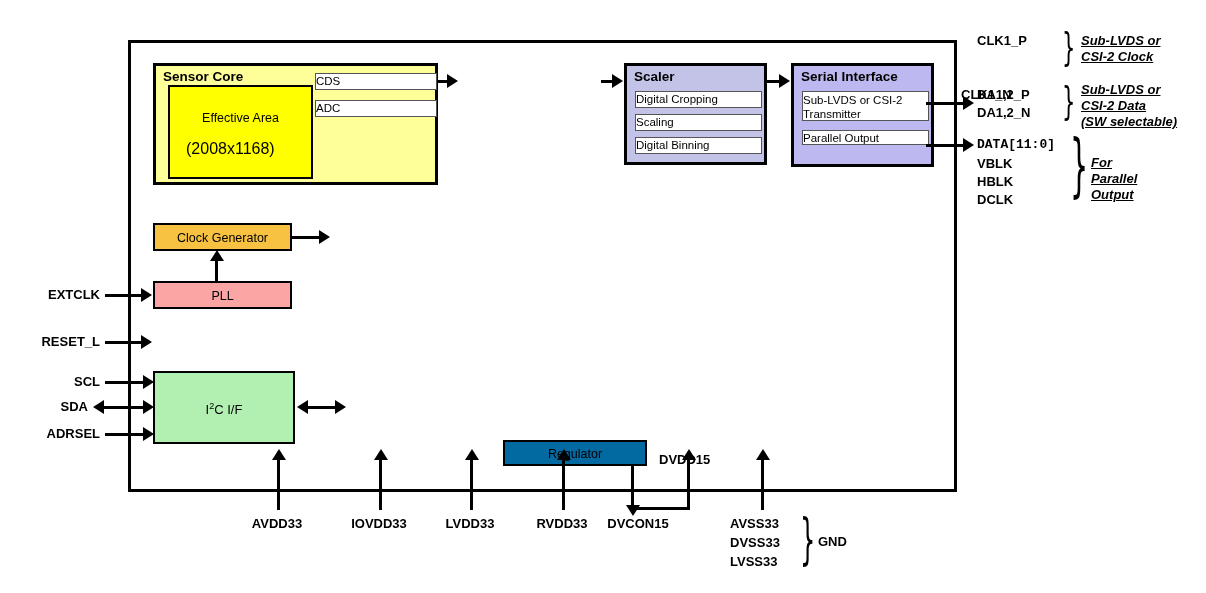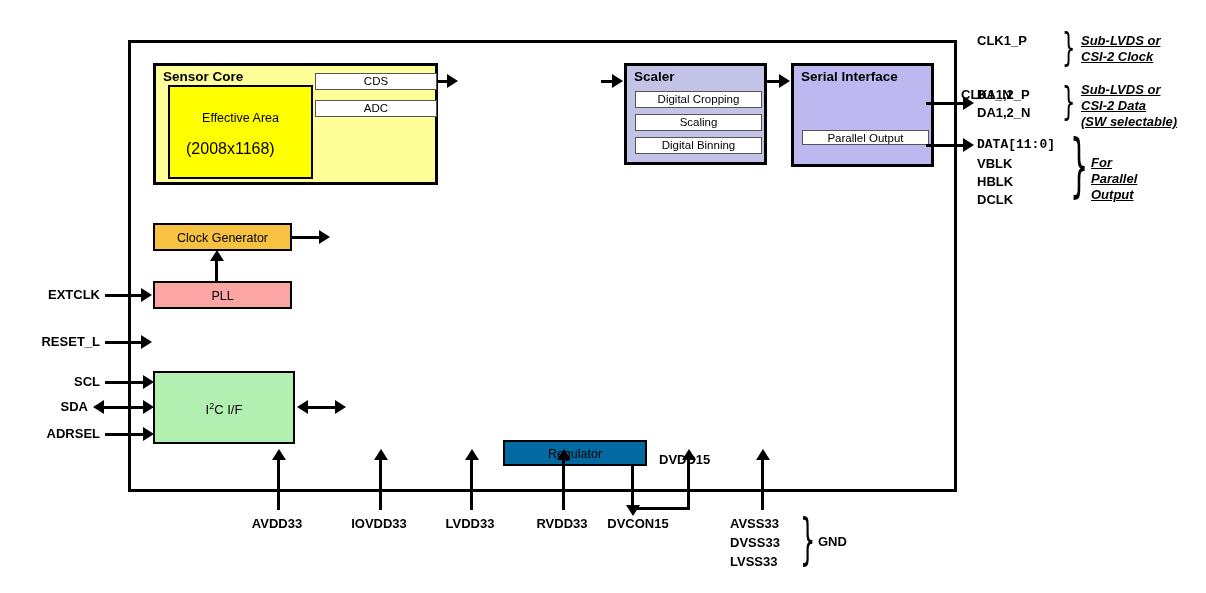--- a/index.html
+++ b/index.html
@@ -26,21 +26,21 @@
   #sensor-core{left:153px;top:63px;width:285px;height:122px;background:#ffff99;}
   #effective-area{
     left:168px;top:85px;width:145px;height:94px;
     background:#ffff00;border:2px solid #000;
   }
   #effective-area .l1{position:absolute;left:0;top:24px;width:100%;text-align:center;font-size:12.5px;}
   #effective-area .l2{position:absolute;left:16px;top:53px;width:100%;text-align:left;font-size:16px;}
 
   .subbox{
     position:absolute;background:#ffffff;border:1.5px solid #555;
-    box-sizing:border-box;font-size:11.5px;text-align:center;
+    box-sizing:border-box;font-size:11.5px;
     line-height:15px;
   }
   #cds{left:315px;top:73px;width:122px;height:17px;}
   #adc{left:315px;top:100px;width:122px;height:17px;}
 
   #pre-processor{left:458px;top:63px;width:143px;height:167px;background:#b5e8e8;}
   #pre-processor .subbox{left:8px;width:127px;height:17px;}
 
   #scaler{left:624px;top:63px;width:143px;height:102px;background:#c3c3e8;}
   #scaler .subbox{left:8px;width:127px;height:17px;}
@@ -131,20 +131,24 @@
 
   <div class="blk stage" id="scaler">
     <div class="stage-title">Scaler</div>
     <div class="subbox" style="top:25px">Digital Cropping</div>
     <div class="subbox" style="top:48px">Scaling</div>
     <div class="subbox" style="top:71px">Digital Binning</div>
   </div>
 
   <div class="blk stage" id="serial-interface">
     <div class="stage-title">Serial Interface</div>
+    <div class="subbox" style="top:25px;height:30px;line-height:14px;padding-top:1px">
+      <div>Sub-LVDS or CSI-2</div>
+      <div>Transmitter</div>
+    </div>
     <div class="subbox" style="top:64px;height:15px">Parallel Output</div>
   </div>
 
   <div class="blk" id="timing-generator">Clock Generator</div>
   <div class="blk" id="pll">PLL</div>
   <div class="blk" id="i2c">
     <div class="lbl"><span>I</span><sup>2</sup><span>C I/F</span></div>
   </div>
   <div class="blk" id="regulator">Regulator</div>
 

